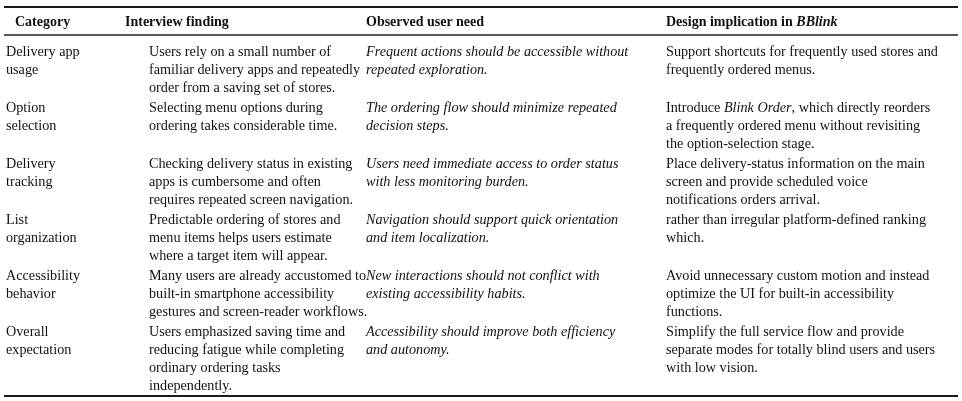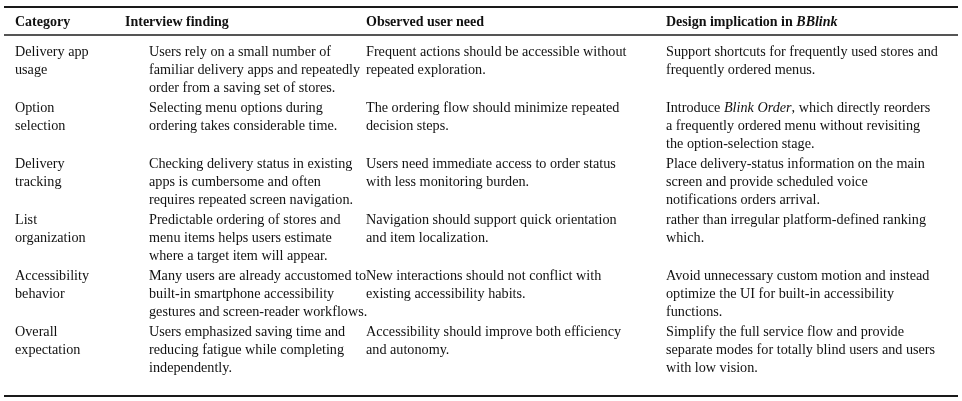--- a/index.html
+++ b/index.html
@@ -5,23 +5,23 @@
     html, body { margin: 0; padding: 0; background: #ffffff; }
     body { width: 962px; height: 401px; overflow: hidden; position: relative;
            font-family: "Liberation Serif", "DejaVu Serif", serif; color: #111; }
     .rule { position: absolute; left: 4px; width: 954px; background: #1a1a1a; }
     .rule.top { top: 6px; height: 2px; }
     .rule.mid { top: 34px; height: 1.5px; background: #555; }
     .rule.bot { top: 395px; height: 2px; }
     .hdr { position: absolute; top: 13px; font-weight: bold; font-size: 14px; line-height: 17px; white-space: nowrap; }
     .hdr i { font-style: italic; }
     .cell { position: absolute; font-size: 14.2px; line-height: 18px; }
-    .c0 { left: 15px; width: 105px; }
+    .c0 { left: 6px; width: 105px; }
     .c1 { left: 125px; width: 236px; margin-left: 24px; }
-    .c2 { left: 366px; width: 290px; }
+    .c2 { left: 366px; width: 290px; font-style: italic; }
     .c3 { left: 666px; width: 290px; }
     .line { display: block; white-space: nowrap; }
     em { font-style: italic; }
   </style>
 </head>
 <body>
 
 <div class="rule top"></div>
 <div class="rule mid"></div>
 <div class="rule bot"></div>
@@ -134,20 +134,21 @@
 </div>
 
 <div>
   <div class="cell c0" style="top:322px">
     <span class="line">Overall</span>
     <span class="line">expectation</span>
   </div>
   <div class="cell c1" style="top:322px">
     <span class="line">Users emphasized saving time and</span>
     <span class="line">reducing fatigue while completing</span>
+    <span class="line">ordinary ordering tasks</span>
     <span class="line">independently.</span>
   </div>
   <div class="cell c2" style="top:322px">
     <span class="line">Accessibility should improve both efficiency</span>
     <span class="line">and autonomy.</span>
   </div>
   <div class="cell c3" style="top:322px">
     <span class="line">Simplify the full service flow and provide</span>
     <span class="line">separate modes for totally blind users and users</span>
     <span class="line">with low vision.</span>

